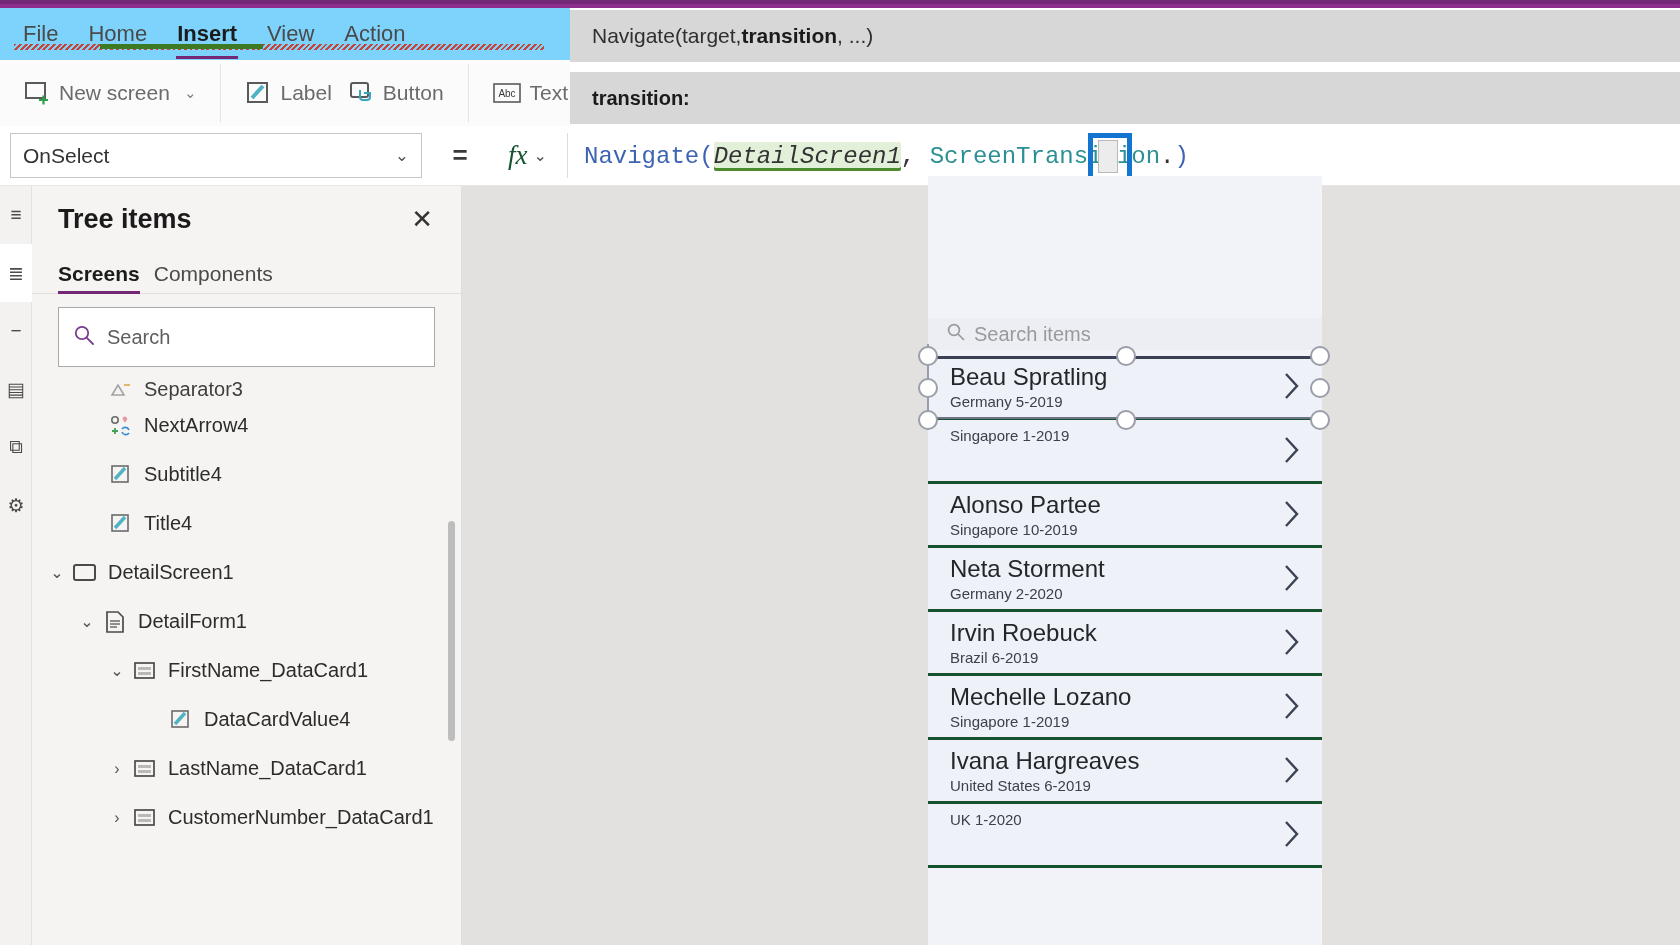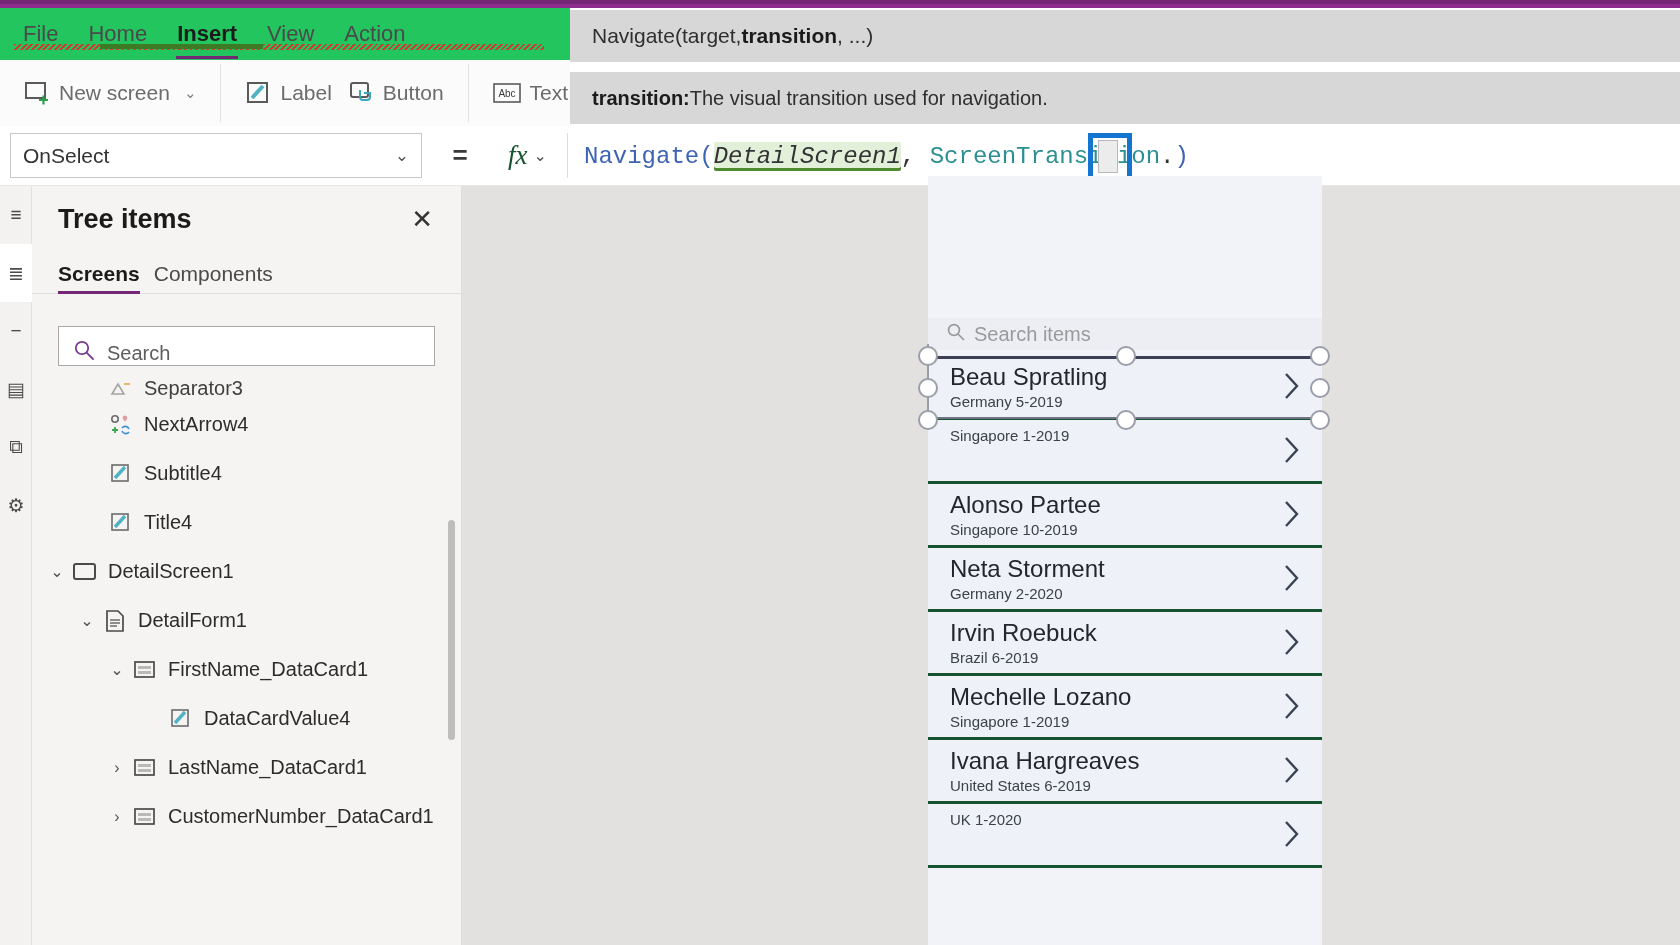--- a/index.html
+++ b/index.html
@@ -17,21 +17,21 @@
     background:#8f2d8f;
   }
   .accent-strip-inner {
     position:absolute; left:0; top:0; width:1680px; height:4px;
     background:#742774;
   }
 
   
   .menubar {
     position:absolute; left:0; top:8px; width:570px; height:52px;
-    background:#22c55e; display:flex; align-items:center; padding-left:8px;
+    background:#7dd3fc; display:flex; align-items:center; padding-left:8px;
   }
   .menu-item {
     font-size:22px; color:#4a4a4a; padding:4px 15px; position:relative;
     white-space:nowrap; cursor:pointer;
   }
   .menu-item.active { color:#1b1b1b; font-weight:bold; }
   .menu-item.active::after {
     content:""; position:absolute; left:14px; right:14px; bottom:-8px;
     height:3px; background:#742774;
   }
@@ -177,22 +177,22 @@
   .tv-tab {
     font-size:21px; color:#4a4a4a; padding-bottom:7px; position:relative;
     cursor:pointer;
   }
   .tv-tab.active { color:#1b1b1b; font-weight:bold; }
   .tv-tab.active::after {
     content:""; position:absolute; left:0; right:0; bottom:-1px; height:3px;
     background:#742774;
   }
   .tv-search {
-    margin:32px 26px 6px 26px; height:40px; background:#fff;
-    border:1px solid #a8a8a8; display:flex; align-items:flex-end; gap:12px;
+    margin:13px 26px 6px 26px; height:60px; background:#fff;
+    border:1px solid #a8a8a8; display:flex; align-items:center; gap:12px;
     padding:0 14px; cursor:text;
   }
   .tv-search .ph { font-size:20px; color:#5e5e5e; }
 
   .tv-list { position:relative; height:562px; overflow:hidden; padding-top:4px; }
   .tv-row {
     display:flex; align-items:center; height:49px; font-size:20px;
     color:#2c2c2c; cursor:pointer; white-space:nowrap;
   }
   .tv-row .twisty {
@@ -332,21 +332,20 @@
   </div>
 
   <div class="fn-hint">
     <span>Navigate(target, </span>
       <b>transition</b>
       <span>, ...)</span>
   </div>
 
   <div class="fn-desc">
     <b>transition:</b>
-      <span> The visual transition used for navigation.</span>
   </div>
 
   <div class="formula-wrap">
     <div class="formula"><span class="tok-fn">Navigate</span><span class="tok-paren">(</span><span class="tok-ident">DetailScreen1</span><span class="tok-dot">, </span><span class="tok-enum">ScreenTransition</span><span class="tok-dot">.</span><span class="tok-paren">)</span></div>
   </div>
   <div class="squiggle"></div>
   <div class="squiggle-green"></div>
   <div class="caret-inner"></div>
   <div class="caret-hl"></div>
 

